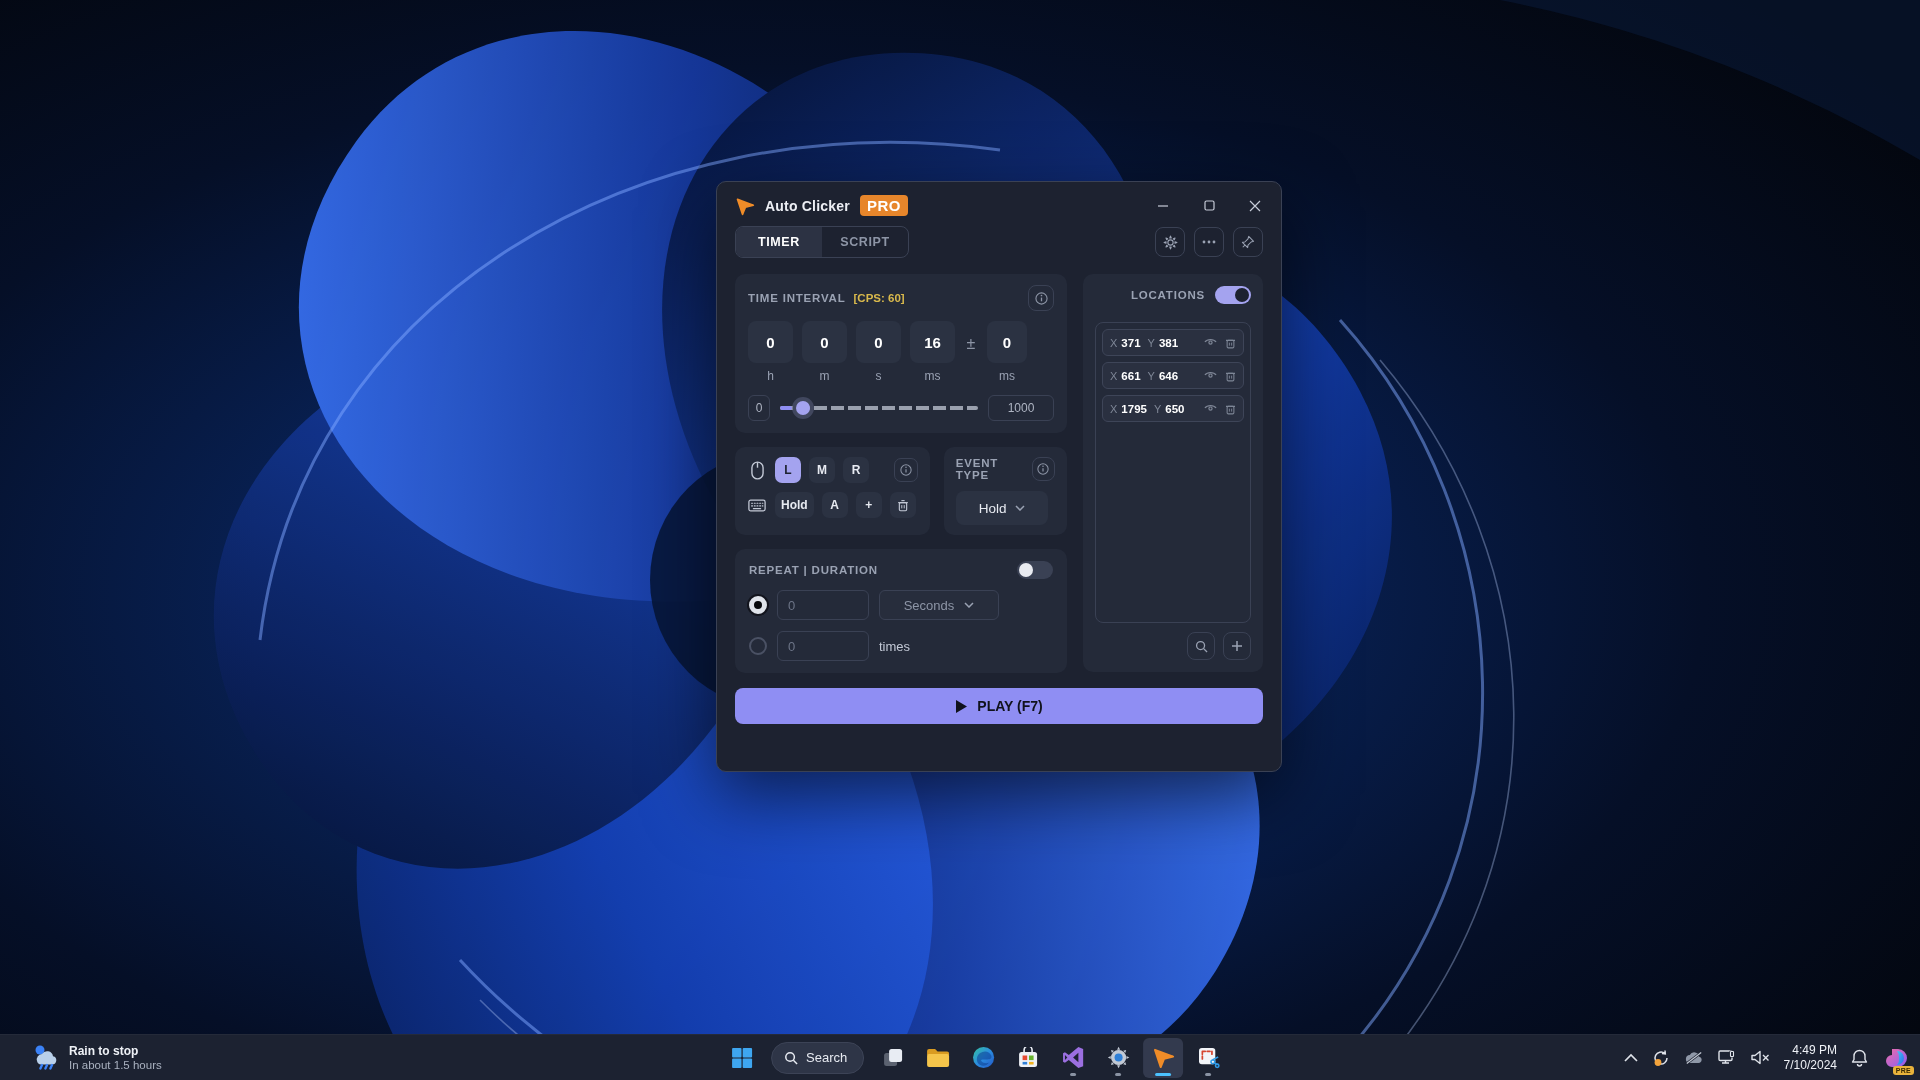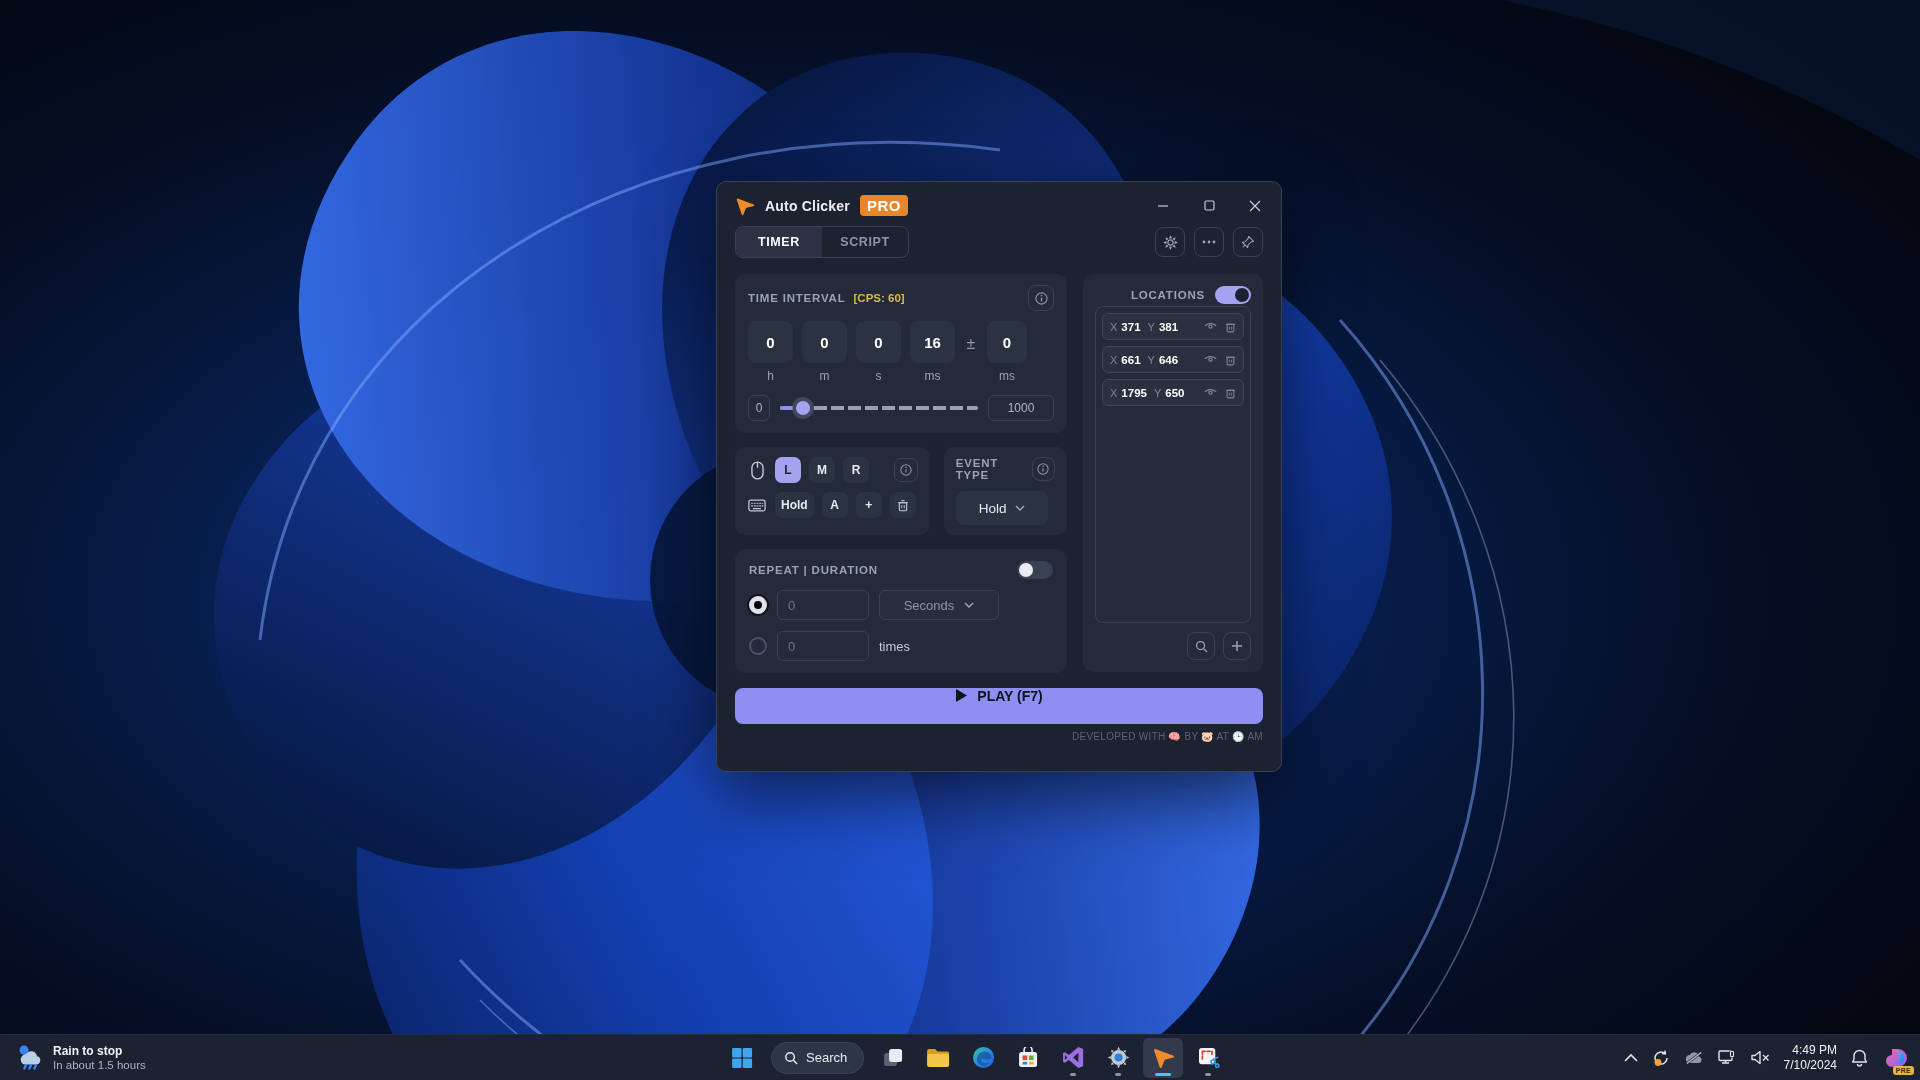--- a/index.html
+++ b/index.html
@@ -86,39 +86,39 @@
   .radio.sel { background:#07080c; border:5px solid #dfe3ea; box-shadow:0 0 0 2px #12141d; }
   .radio.unsel { border:2px solid #4a5164; background:transparent; }
   .mini-input { width:92px; height:30px; border:1px solid #3a4154; border-radius:6px; background:transparent;
     color:#6c7487; font-size:13px; display:flex; align-items:center; padding-left:10px; }
   .sel-dd { width:120px; height:30px; border:1px solid #3a4154; border-radius:6px; background:#272d3c;
     color:#8d95a6; font-size:13px; display:flex; align-items:center; justify-content:center; gap:10px; }
   .times-lbl { font-size:13px; color:#c3c9d6; }
 
   
   .loc-card { flex:1; padding:12px; display:flex; flex-direction:column; }
-  .loc-head { display:flex; align-items:center; justify-content:flex-end; gap:10px; margin-bottom:2px; }
+  .loc-head { display:flex; align-items:center; justify-content:flex-end; gap:10px; margin-bottom:18px; }
   .loc-list { flex:1; border:1px solid #3a4154; border-radius:8px; padding:6px; overflow:hidden; }
   .loc-row { display:flex; align-items:center; background:#2a3040; border:1px solid #3e4558; border-radius:6px;
     height:27px; padding:0 7px; margin-bottom:6px; gap:4px; }
   .axis { font-size:11px; color:#7e8696; }
   .coord { font-size:11.5px; font-weight:bold; color:#fff; margin-right:3px; }
   .loc-actions { margin-left:auto; display:flex; gap:8px; color:#7e8696; }
   .loc-foot { display:flex; justify-content:flex-end; gap:8px; margin-top:9px; }
   .loc-foot .mini-btn { width:28px; height:28px; }
 
   .play-btn { margin:16px 18px 0 18px; height:36px; background:#8f8ef3; border:none; border-radius:8px;
-    display:flex; align-items:flex-start; justify-content:center; gap:9px; font-size:14px; font-weight:bold;
+    display:flex; align-items:center; justify-content:center; gap:9px; font-size:14px; font-weight:bold;
     color:#10121c; font-family:inherit; }
   .dev-footer { text-align:right; font-size:10px; color:#5d6476; padding:7px 18px 9px 0; letter-spacing:.3px; }
 
   
   .taskbar { position:absolute; left:0; right:0; bottom:0; height:46px; background:#1c2231;
     border-top:1px solid rgba(255,255,255,.04); display:flex; align-items:center; }
-  .weather { position:absolute; left:6px; top:0; bottom:0; display:flex; align-items:center; gap:9px; padding:0 8px; }
+  .weather { position:absolute; left:22px; top:0; bottom:0; display:flex; align-items:center; gap:9px; padding:0 8px; }
   .weather-txt .l1 { font-size:12px; color:#eef1f6; font-weight:bold; }
   .weather-txt .l2 { font-size:11.5px; color:#aab2c0; margin-top:1px; }
   .tb-center { position:absolute; left:50%; top:0; bottom:0; transform:translateX(-47%);
     display:flex; align-items:center; gap:5px; }
   .tb-item { position:relative; width:40px; height:40px; border-radius:6px;
     display:flex; align-items:center; justify-content:center; }
   .tb-item.active-app { background:#333a4e; }
   .run-dash { position:absolute; bottom:2px; left:50%; transform:translateX(-50%);
     width:6px; height:3px; border-radius:2px; background:#8a93a3; }
   .run-dash.wide { width:16px; background:#4cc2ff; }
@@ -449,21 +449,20 @@
         </div>
       </div>
     </div>
 
     <button class="play-btn">
       <svg width="13" height="15" viewBox="0 0 13 15">
           <path d="M1 1 L12 7.5 L1 14 Z" fill="#10121c"></path>
         </svg>
       <span>PLAY (F7)</span>
     </button>
-    <div class="dev-footer">DEVELOPED WITH 🧠 BY 🐷 AT 🕒 AM</div>
   </div>
 
   <div class="taskbar">
 
     <div class="weather">
       <svg width="30" height="30" viewBox="0 0 30 30">
         <circle cx="10" cy="7" r="4.5" fill="#3b82f6"></circle>
         <path d="M7 18 a5.5 5.5 0 0 1 5-7 a6 6 0 0 1 11 2.2 a4.2 4.2 0 0 1-1 8.3 h-11 a4.5 4.5 0 0 1-4-3.5" fill="#b9d0ea"></path>
         <path d="M12 22 l-1.6 3.4 M17 22 l-1.6 3.4 M22 22 l-1.6 3.4" stroke="#3b82f6" stroke-width="2.4" stroke-linecap="round"></path>
       </svg>

